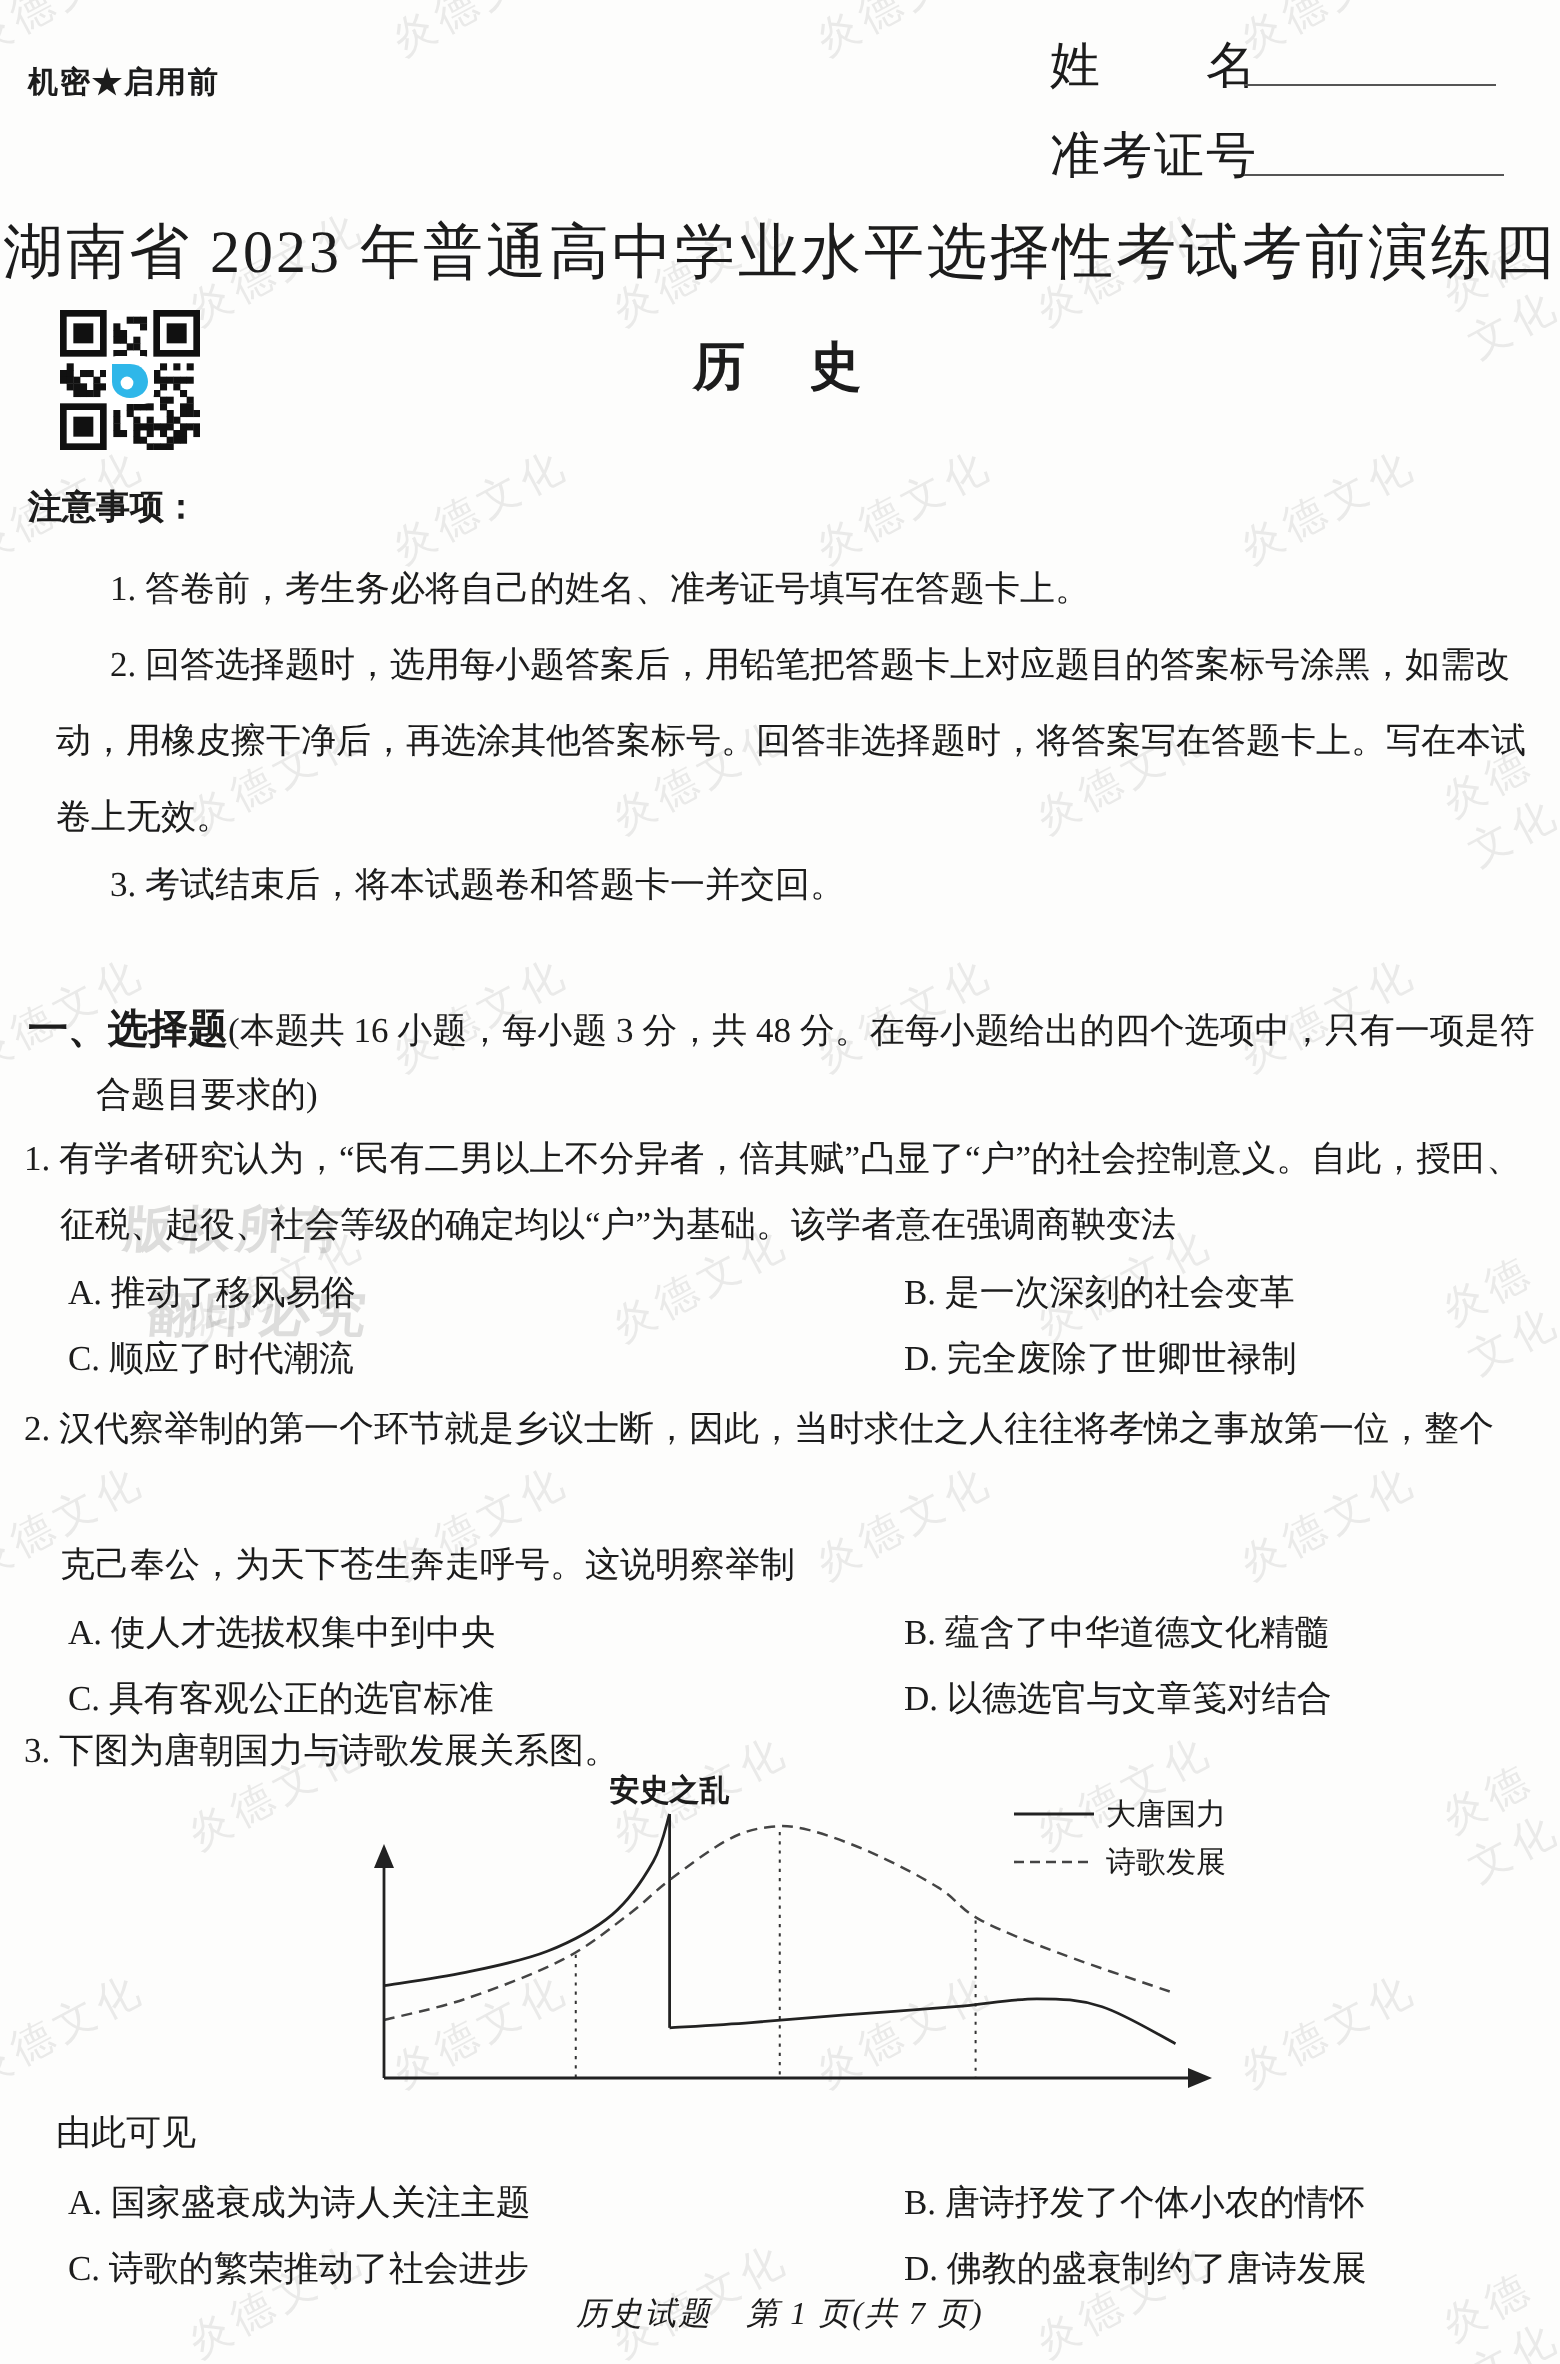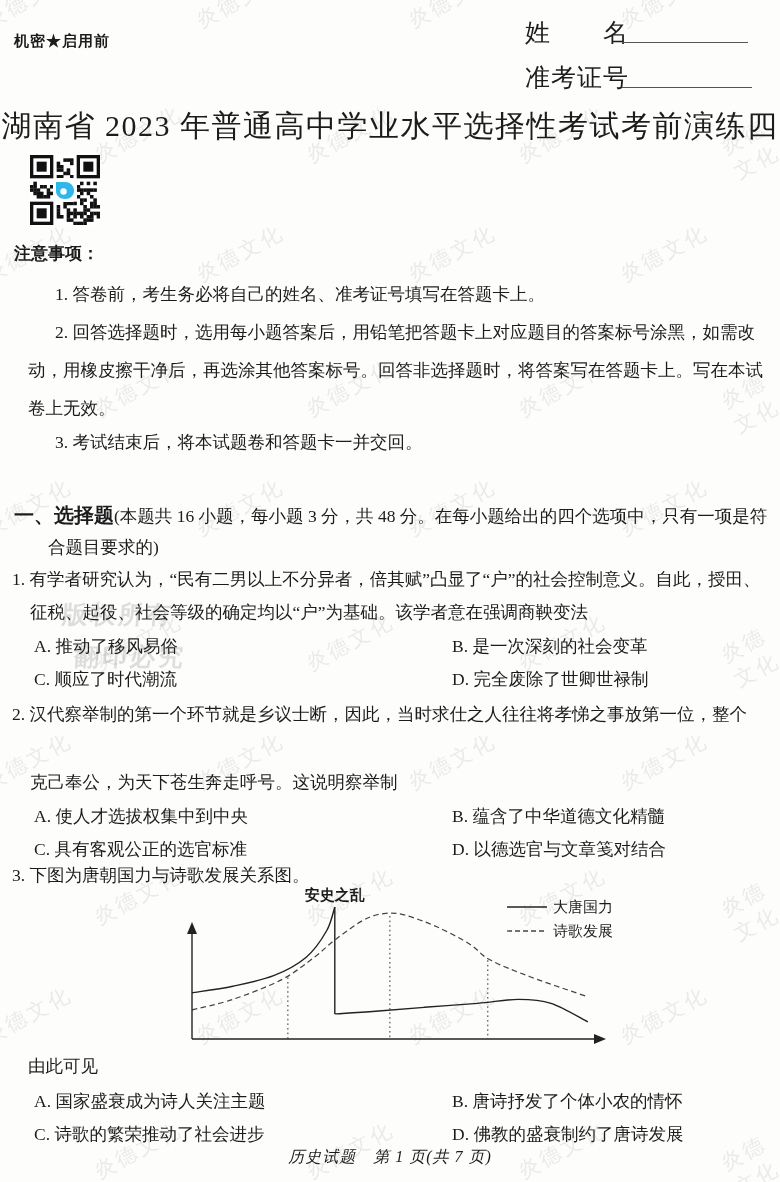--- a/index.html
+++ b/index.html
@@ -77,20 +77,21 @@
 
   <div class="abs classification" style="left:14px; top:32px;">机密★启用前</div>
 
   <div class="abs fill-label" style="left:525px; top:16px;">姓　　名</div>
   <div class="fill-line" style="left:622px; top:14px; width:126px; height:28px;"></div>
 
   <div class="abs fill-label" style="left:525px; top:61px;">准考证号</div>
   <div class="fill-line" style="left:622px; top:59px; width:130px; height:28px;"></div>
 
   <div class="abs title" style="top:106px;">湖南省 2023 年普通高中学业水平选择性考试考前演练四</div>
+  <div class="abs subject" style="top:166px;">历　史</div>
 
   <svg id="qr" class="abs" style="left:30px; top:155px;" width="70" height="70" viewBox="0 0 70 70">
       <rect x="0" y="0" w="70" width="70" height="70" fill="#fff"></rect>
       <rect x="33.333333333333336" y="3.3333333333333335" w="3.5333333333333337" width="3.5333333333333337" height="3.5333333333333337" fill="#111"></rect>
       <rect x="36.66666666666667" y="3.3333333333333335" w="3.5333333333333337" width="3.5333333333333337" height="3.5333333333333337" fill="#111"></rect>
       <rect x="40" y="3.3333333333333335" w="3.5333333333333337" width="3.5333333333333337" height="3.5333333333333337" fill="#111"></rect>
       <rect x="26.666666666666668" y="6.666666666666667" w="3.5333333333333337" width="3.5333333333333337" height="3.5333333333333337" fill="#111"></rect>
       <rect x="40" y="6.666666666666667" w="3.5333333333333337" width="3.5333333333333337" height="3.5333333333333337" fill="#111"></rect>
       <rect x="26.666666666666668" y="10" w="3.5333333333333337" width="3.5333333333333337" height="3.5333333333333337" fill="#111"></rect>
       <rect x="30" y="10" w="3.5333333333333337" width="3.5333333333333337" height="3.5333333333333337" fill="#111"></rect>

